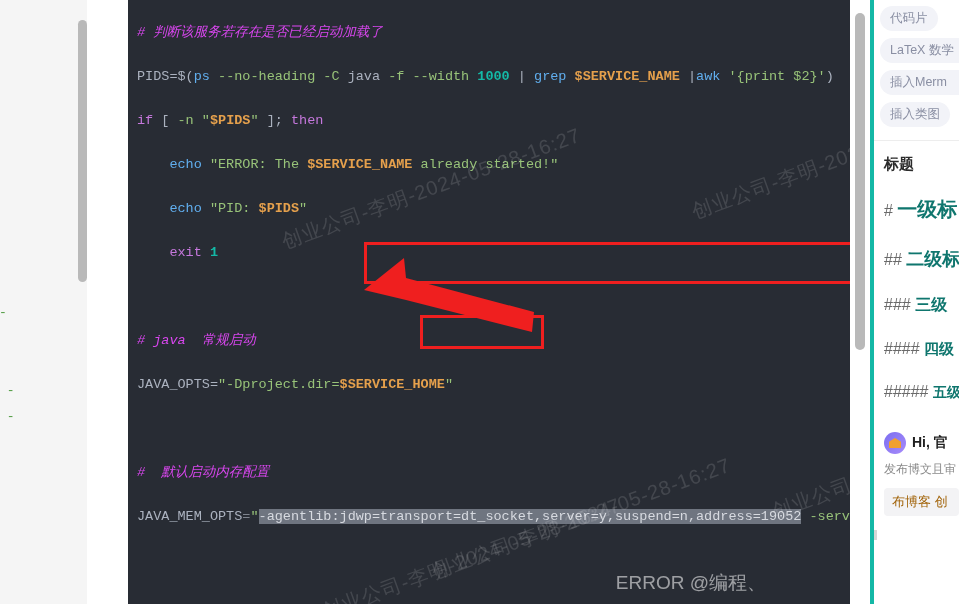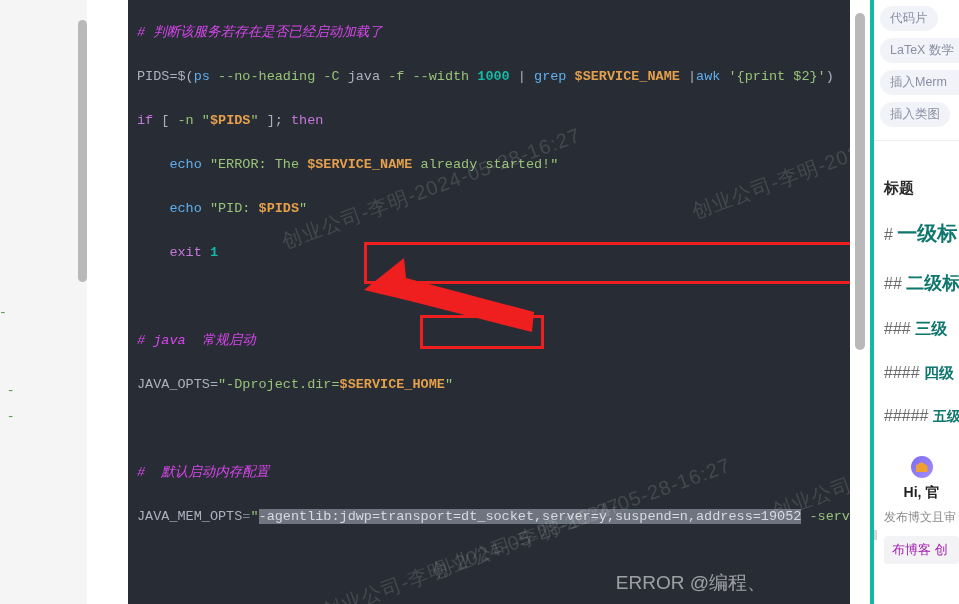--- a/index.html
+++ b/index.html
@@ -163,35 +163,34 @@
   }
   .chip.wide { padding-right: 30px; }
   .sidebar-divider {
     height: 1px; background: #ededed;
     margin: 6px 0 0 0;
   }
   .md-section { padding: 14px 0 0 10px; }
   .md-title {
     font-size: 15px; font-weight: bold; color: #2b2b2b;
     margin-bottom: 22px;
-    margin-top: 24px;
   }
   .md-row {
     font-size: 16px; color: #6a6a6a;
     margin-bottom: 24px; white-space: nowrap;
   }
   .md-row b { color: #0f766e; }
   .md-h1 b { font-size: 20px; }
   .md-h2 b { font-size: 18px; }
   .md-h3 b { font-size: 16px; }
   .md-h4 b { font-size: 15px; }
   .md-h5 b { font-size: 14px; }
 
   .user-block { padding: 6px 0 0 10px; }
-  .user-row { display: flex; align-items: center; gap: 6px; flex-direction: column; }
+  .user-row { display: flex; align-items: center; gap: 6px; }
   .avatar {
     width: 22px; height: 22px; border-radius: 50%;
     background: linear-gradient(135deg,#7b6ef0,#a78bfa);
     position: relative; flex: 0 0 auto;
   }
   .avatar::after {
     content: "";
     position: absolute; left: 5px; top: 6px;
     width: 12px; height: 10px;
     background: #f0a030;
@@ -201,21 +200,21 @@
   .user-sub {
     font-size: 12px; color: #8b8b8b;
     margin-top: 7px; white-space: nowrap;
   }
   .publish-btn {
     margin-top: 10px;
     background: #f3f3f5;
     border-radius: 4px;
     padding: 5px 8px;
     font-size: 13px;
-    color: #a21caf;
+    color: #a16207;
     white-space: nowrap;
   }
   .publish-btn .overlap { position: relative; left: 0; }
 
   .sidebar-scroll-hint {
     position: absolute; left: 0; top: 530px;
     width: 3px; height: 10px; background: #d6d6d6;
   }
 </style>
 </head>

